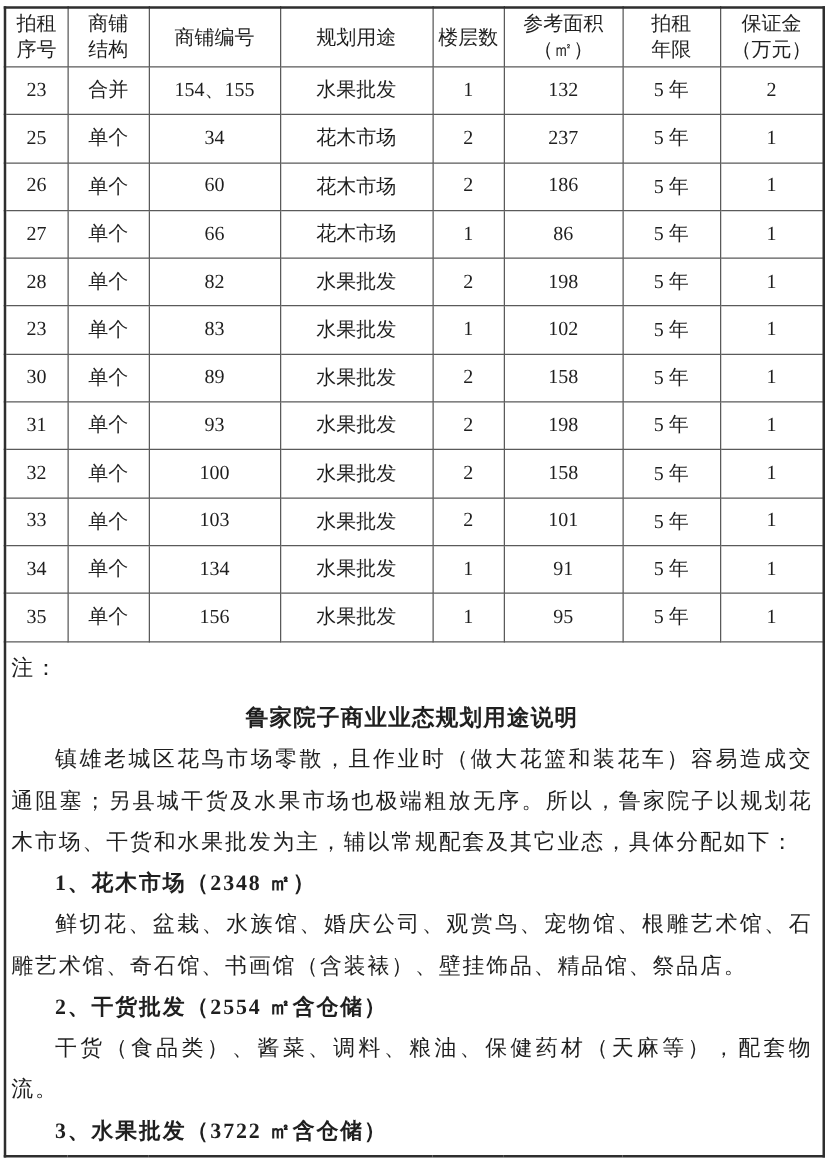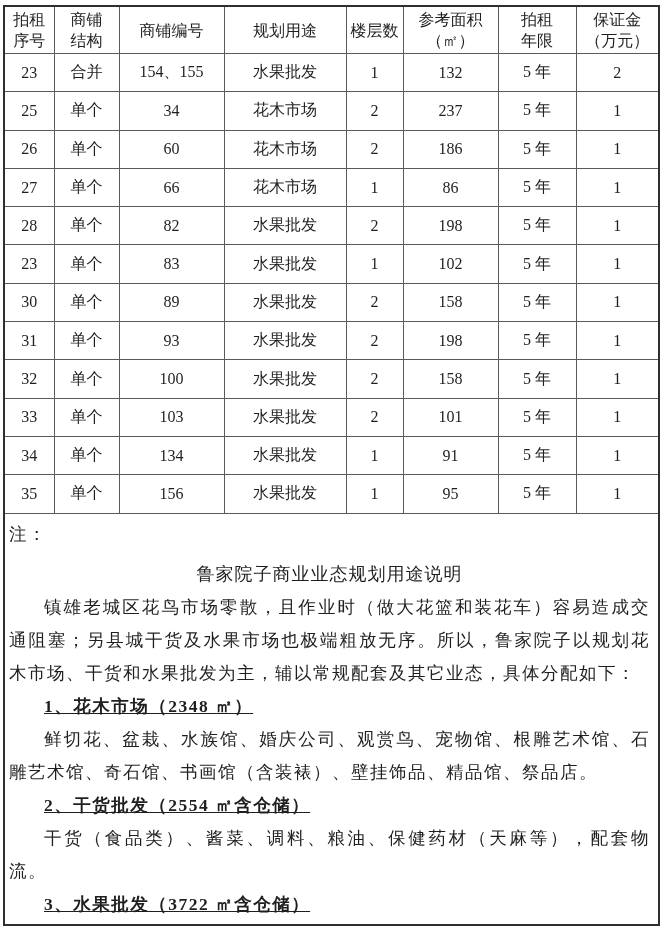--- a/index.html
+++ b/index.html
@@ -60,28 +60,27 @@
   }
   .note-cell .indent {
     text-indent: 2em;
   }
   .note-label {
     line-height: 30px;
     letter-spacing: 0;
   }
   .note-title {
     text-align: center !important;
-    font-weight: normal;
+    font-weight: bold;
     margin-top: 7px !important;
     letter-spacing: 1px !important;
     font-size: 18px;
   }
   .heading {
     font-weight: bold;
-    text-decoration: underline;
   }
 </style>
 </head>
 <body>
 
 <table class="doc-table">
   <colgroup>
     <col style="width:50px">
     <col style="width:65px">
     <col style="width:105px">

